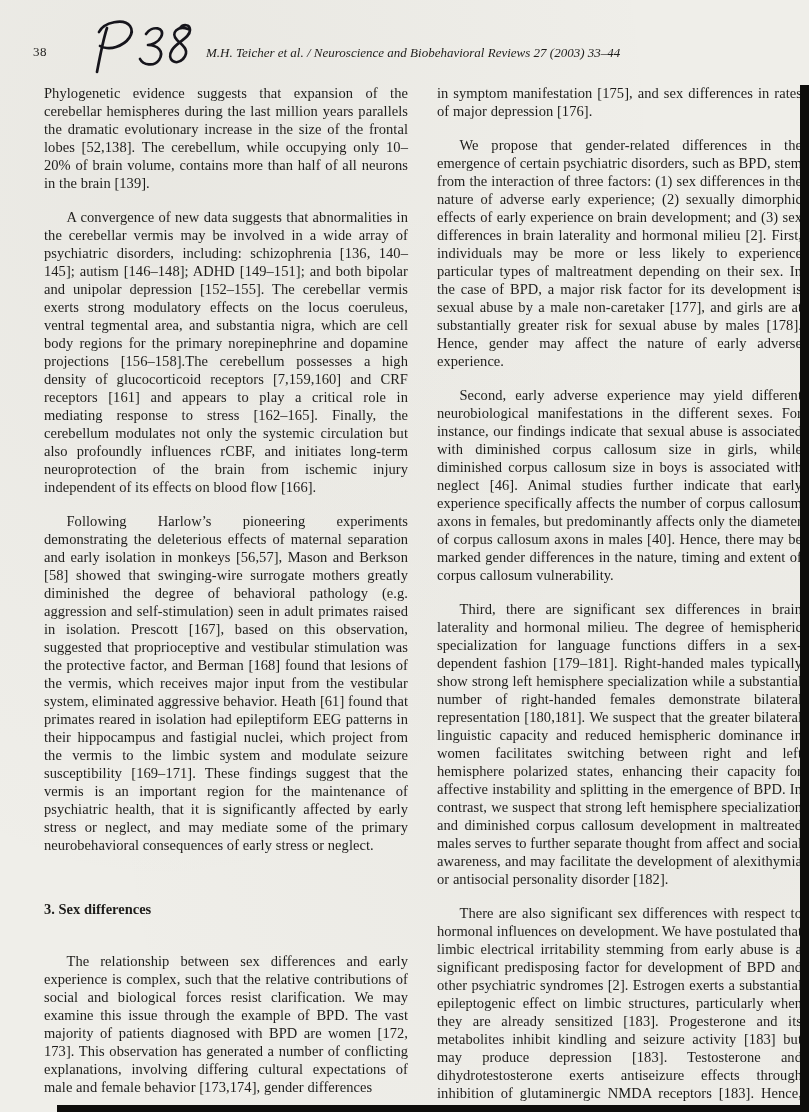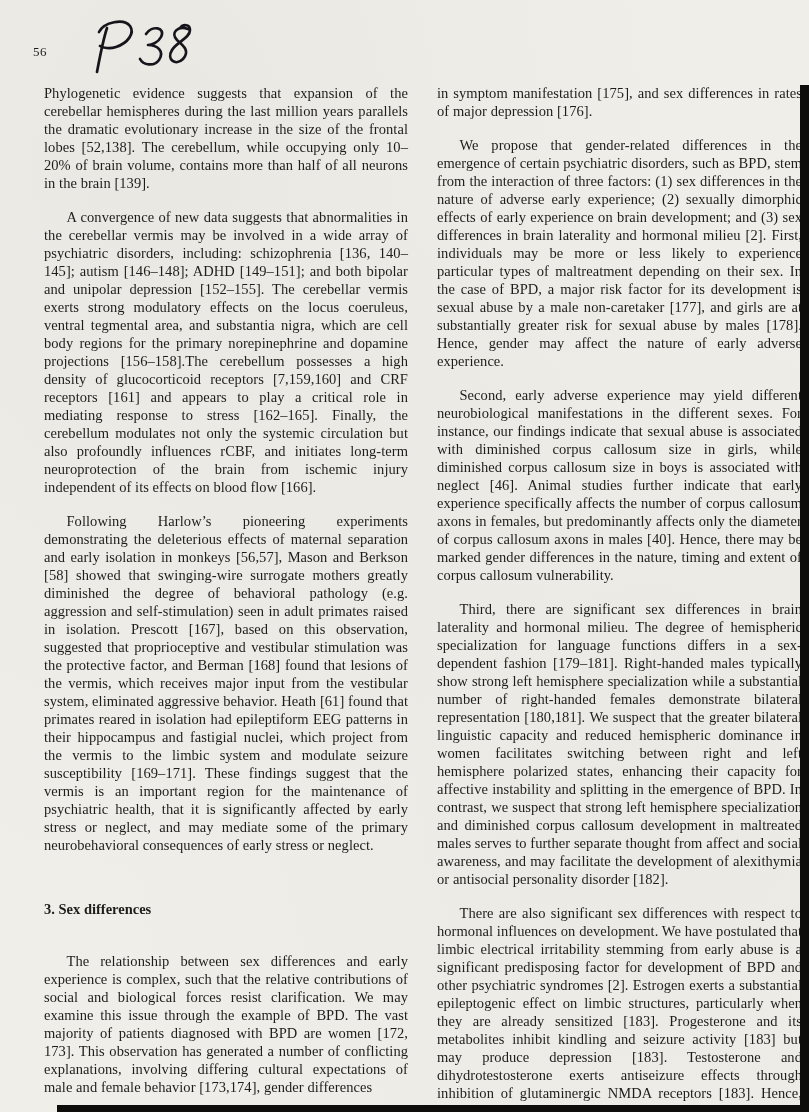--- a/index.html
+++ b/index.html
@@ -54,32 +54,33 @@
   .scan-bar-bottom{
     position:absolute;left:57px;right:0;bottom:0;height:7px;
     background:#0e0d0b;
   }
 </style>
 </head>
 <body>
 
 <div id="page">
 
-  <span class="header-pagenum">56</span>
+  <span class="header-pagenum">38</span>
 
   <svg class="handwritten" viewBox="0 0 125 62" role="img" aria-label="P 38">
 
     <path d="M23,12 C19,24 16,40 13,56"></path>
     <path d="M15,16 C20,6 40,2 46,10 C51,17 44,27 32,31 C26,33 19,32 16,30"></path>
 
     <path d="M62,18 C68,9 82,11 77,21 C74,27 67,29 64,29 C73,29 81,35 75,44 C70,51 59,49 56,43"></path>
 
     <path d="M104,13 C94,9 86,17 93,24 C100,30 106,35 99,43 C92,50 82,44 88,34 C93,26 106,22 106,14 C106,8 99,8 96,12"></path>
   </svg>
 
+  <span class="running-head">M.H. Teicher et al. / Neuroscience and Biobehavioral Reviews 27 (2003) 33–44</span>
 
   <div class="textblock">
 
     <div class="column left">
       <div>
           <p class="para">Phylogenetic evidence suggests that expansion of the cerebellar hemispheres during the last million years parallels the dramatic evolutionary increase in the size of the frontal lobes [52,138]. The cerebellum, while occupying only 10–20% of brain volume, contains more than half of all neurons in the brain [139].</p>
           <p class="para">A convergence of new data suggests that abnormalities in the cerebellar vermis may be involved in a wide array of psychiatric disorders, including: schizophrenia [136, 140–145]; autism [146–148]; ADHD [149–151]; and both bipolar and unipolar depression [152–155]. The cerebellar vermis exerts strong modulatory effects on the locus coeruleus, ventral tegmental area, and substantia nigra, which are cell body regions for the primary norepinephrine and dopamine projections [156–158].The cerebellum possesses a high density of glucocorticoid receptors [7,159,160] and CRF receptors [161] and appears to play a critical role in mediating response to stress [162–165]. Finally, the cerebellum modulates not only the systemic circulation but also profoundly influences rCBF, and initiates long-term neuroprotection of the brain from ischemic injury independent of its effects on blood flow [166].</p>
           <p class="para">Following Harlow’s pioneering experiments demonstrating the deleterious effects of maternal separation and early isolation in monkeys [56,57], Mason and Berkson [58] showed that swinging-wire surrogate mothers greatly diminished the degree of behavioral pathology (e.g. aggression and self-stimulation) seen in adult primates raised in isolation. Prescott [167], based on this observation, suggested that proprioceptive and vestibular stimulation was the protective factor, and Berman [168] found that lesions of the vermis, which receives major input from the vestibular system, eliminated aggressive behavior. Heath [61] found that primates reared in isolation had epileptiform EEG patterns in their hippocampus and fastigial nuclei, which project from the vermis to the limbic system and modulate seizure susceptibility [169–171]. These findings suggest that the vermis is an important region for the maintenance of psychiatric health, that it is significantly affected by early stress or neglect, and may mediate some of the primary neurobehavioral consequences of early stress or neglect.</p>
         </div>
       <h2 class="section-heading">3. Sex differences</h2>

